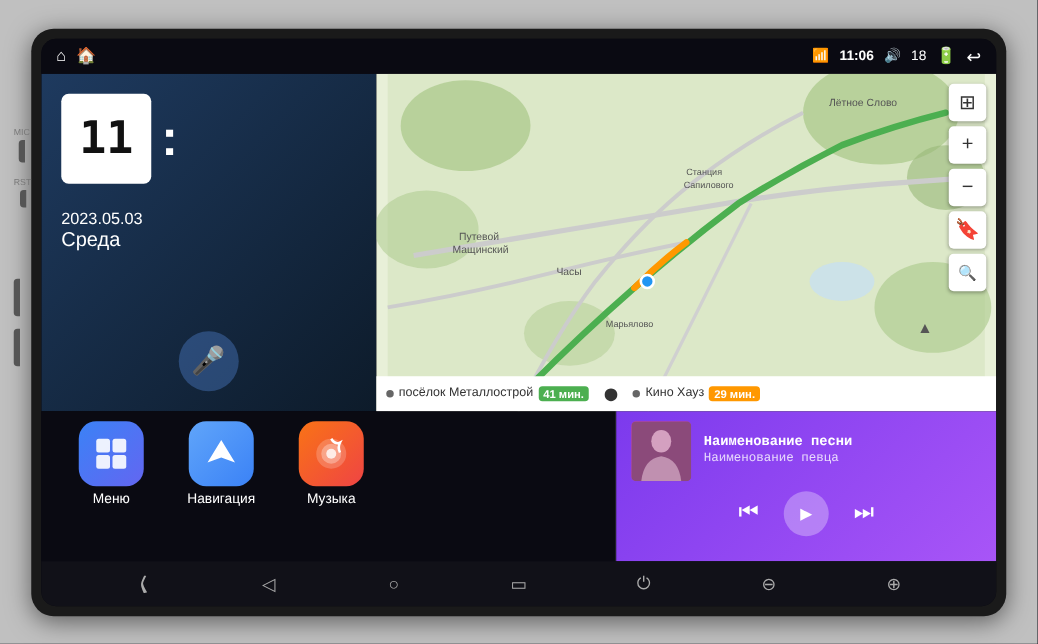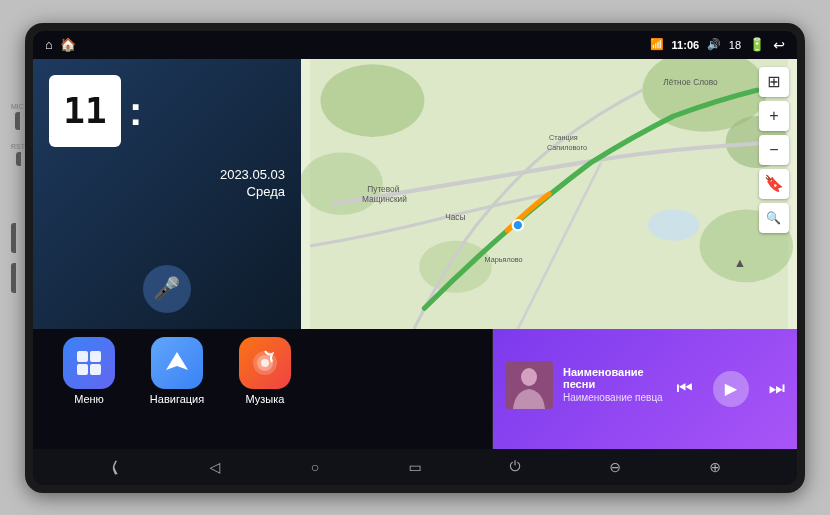--- a/index.html
+++ b/index.html
@@ -103,31 +103,31 @@
     }
 
     .clock-separator {
       font-size: 40px;
       color: white;
       font-weight: bold;
       line-height: 1;
     }
 
     .date-section {
-      text-align: right;
+      text-align: left;
       color: white;
     }
 
     .date-section .date-text {
       font-size: 13px;
       margin-bottom: 2px;
     }
 
     .date-section .day-text {
-      font-size: 13px;
+      font-size: 16px;
     }
 
     .mic-button {
       display: flex;
       justify-content: center;
       margin-top: auto;
     }
 
     .mic-circle {
       width: 48px;
@@ -273,22 +273,23 @@
     .icon-menu { background: linear-gradient(135deg, #3b82f6, #6366f1); }
     .icon-nav { background: linear-gradient(135deg, #60a5fa, #3b82f6); }
     .icon-bt { background: linear-gradient(135deg, #60a5fa, #2563eb); }
     .icon-music { background: linear-gradient(135deg, #f97316, #ef4444); }
 
     
     .music-player {
       flex: 1;
       background: linear-gradient(135deg, #7c3aed, #a855f7);
       display: flex;
-      flex-direction: row;
+      flex-direction: column;
       padding: 8px 12px;
+      font-family: Liberation Mono, monospace;
     }
 
     .music-info {
       display: flex;
       align-items: center;
       gap: 10px;
       margin-bottom: 8px;
     }
 
     .music-art {
@@ -468,20 +469,33 @@
           </svg>
 
           <div class="map-controls">
             <div class="map-ctrl-btn">⊞</div>
             <div class="map-ctrl-btn">+</div>
             <div class="map-ctrl-btn">−</div>
             <div class="map-ctrl-btn">🔖</div>
             <div class="map-ctrl-btn" style="font-size:12px;">🔍</div>
           </div>
 
+          <div class="map-bottom-bar">
+            <div class="map-dest">
+              <div class="map-dest-dot"></div>
+              <span>посёлок Металлострой</span>
+              <span class="time-badge">41 мин.</span>
+            </div>
+            <span>⬤</span>
+            <div class="map-dest">
+              <div class="map-dest-dot"></div>
+              <span>Кино Хауз</span>
+              <span class="time-badge time-badge-orange">29 мин.</span>
+            </div>
+          </div>
         </div>
       </div>
     </div>
 
     <div class="bottom-section">
 
       <div class="apps-row">
         <div class="app-item">
           <div class="app-icon icon-menu">
             <svg width="28" height="28" viewBox="0 0 28 28">

